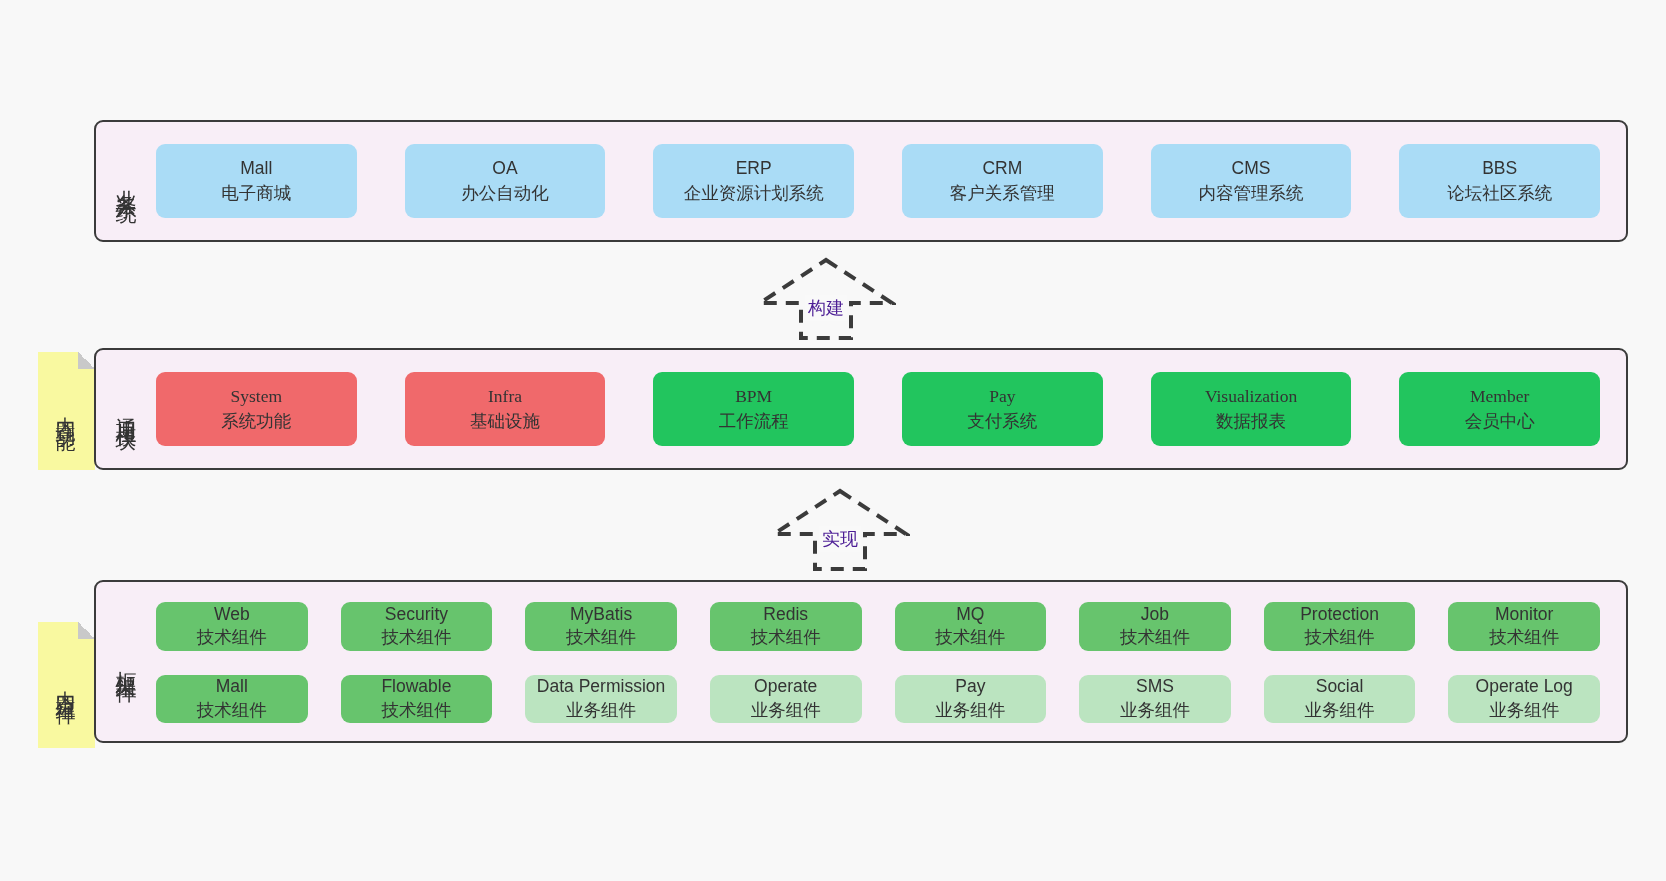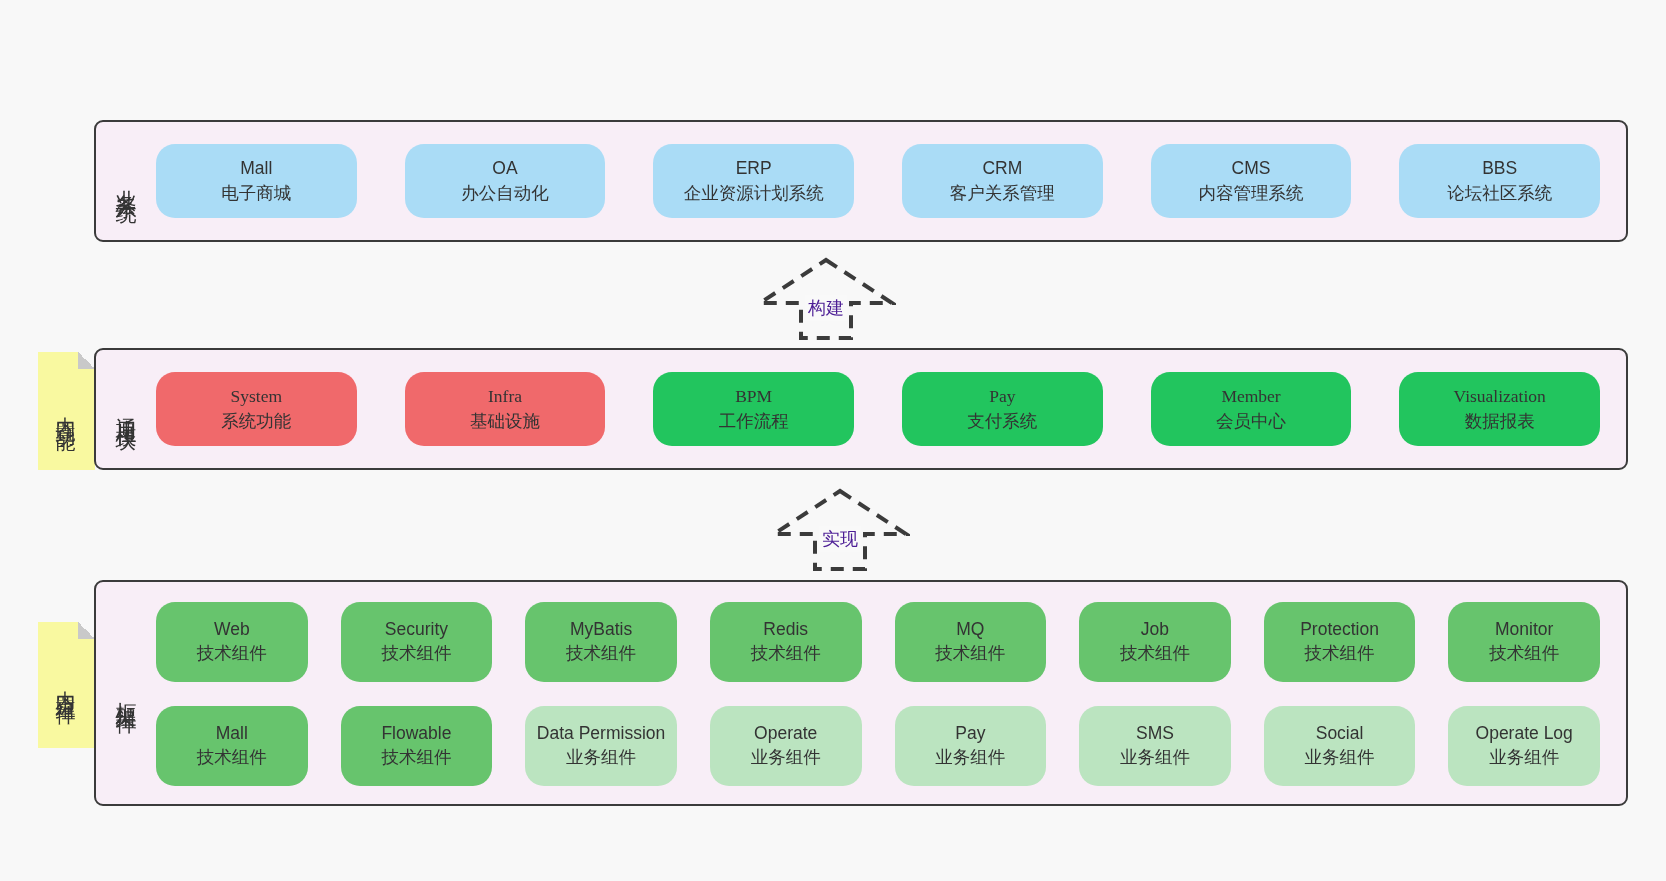--- a/index.html
+++ b/index.html
@@ -18,21 +18,21 @@
     writing-mode:vertical-rl;text-orientation:upright;
     display:flex;align-items:center;justify-content:center;
     font-size:21px;letter-spacing:4px;color:#333;
     padding:0 12px 0 16px;white-space:nowrap;
   }
   .box-row{
     flex:1;display:flex;align-items:center;gap:48px;
     padding:0 26px 0 4px;
   }
   .box{
-    flex:1;height:74px;border-radius:19px;
+    flex:1;height:74px;border-radius:9px;
     display:flex;flex-direction:column;align-items:center;justify-content:center;
     text-align:center;font-size:17.5px;line-height:1.45;color:#333;
     padding:0 6px;box-sizing:border-box;
   }
   .box-grid{
     flex:1;display:grid;grid-template-columns:repeat(8,1fr);
     grid-template-rows:1fr 1fr;gap:24px 33px;
     padding:20px 26px 18px 4px;box-sizing:border-box;
   }
   .box-grid .box{height:auto;line-height:1.35;}
@@ -56,21 +56,21 @@
   .arrow{position:absolute;width:140px;height:86px;z-index:1;}
   .arrow svg{position:absolute;top:0;left:0;}
   .arrow-label{
     position:absolute;left:50%;top:52px;transform:translate(-50%,-50%);
     background:#f9f9f9;font-size:18px;color:#4c1d95;padding:1px 3px;white-space:nowrap;
   }
   #arrow-build{left:756px;top:256px;}
   #arrow-implement{left:770px;top:487px;}
   #layer-business{top:120px;height:122px;}
   #layer-modules{top:348px;height:122px;font-family:Liberation Serif, serif;}
-  #layer-components{top:580px;height:226px;}
+  #layer-components{top:580px;height:163px;}
   #sticky-features{top:352px;height:118px;}
   #sticky-components{top:622px;height:126px;}
 </style>
 </head>
 <body>
 
 <div class="layer" id="layer-business">
   <div class="layer-label">业务系统</div>
   <div class="box-row">
     <div class="box blue">
@@ -125,26 +125,26 @@
     </div>
     <div class="box pink">
       <span>BPM</span>
       <span>工作流程</span>
     </div>
     <div class="box pink">
       <span>Pay</span>
       <span>支付系统</span>
     </div>
     <div class="box pink">
+      <span>Visualization</span>
+      <span>数据报表</span>
+    </div>
+    <div class="box pink">
       <span>Member</span>
       <span>会员中心</span>
-    </div>
-    <div class="box pink">
-      <span>Visualization</span>
-      <span>数据报表</span>
     </div>
   </div>
 </div>
 
 <div class="arrow" id="arrow-implement">
   <svg width="140" height="86" viewBox="0 0 140 86">
     <path d="M70 4 L136 47 L95 47 L95 82 L45 82 L45 47 L4 47 Z" fill="none" stroke="#3b3b3b" stroke-width="4" stroke-dasharray="13 9" stroke-linecap="butt"></path>
   </svg>
   <div class="arrow-label">实现</div>
 </div>

